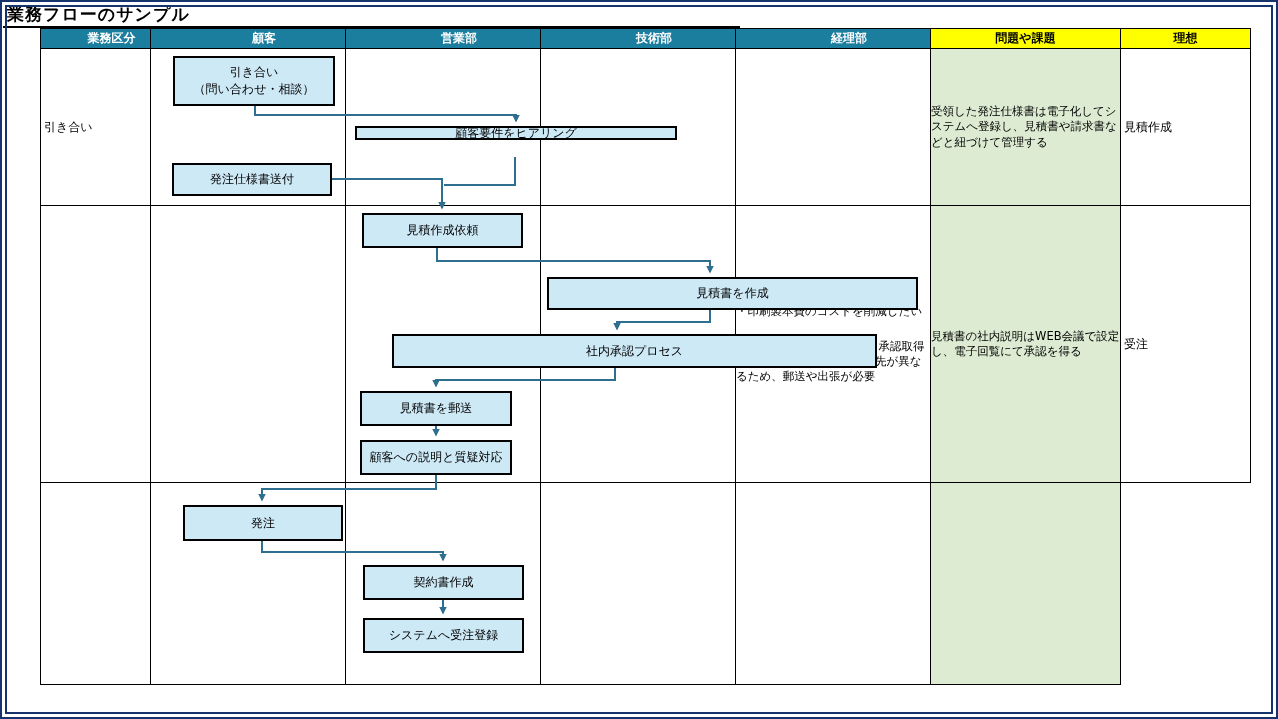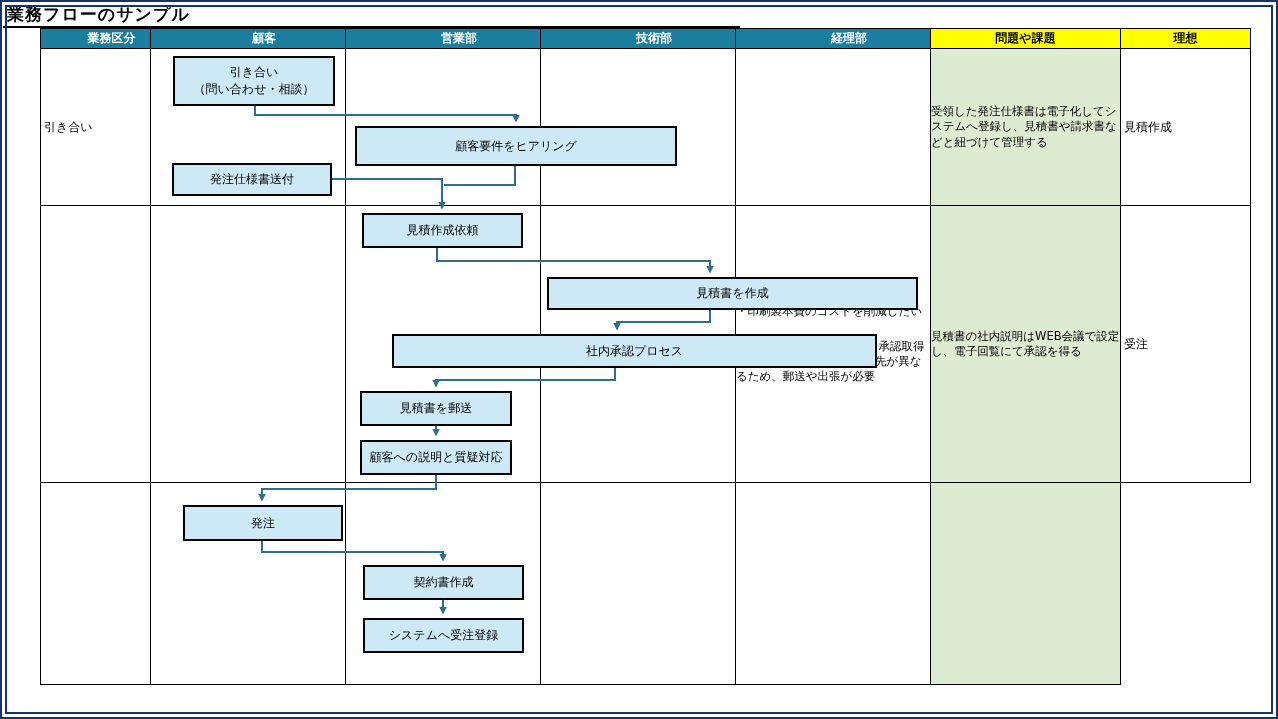--- a/index.html
+++ b/index.html
@@ -90,21 +90,21 @@
       <path d="M615,368 V380 H436 V386" marker-end="url(#arrow)"></path>
       <path d="M436,426 V435" marker-end="url(#arrow)"></path>
       <path d="M436,475 V489 H262 V500" marker-end="url(#arrow)"></path>
       <path d="M262,541 V552 H443 V560" marker-end="url(#arrow)"></path>
       <path d="M443,600 V613" marker-end="url(#arrow)"></path>
     </g>
   </svg>
 
   <div class="flow-box" style="left:173px;top:56px;width:162px;height:50px;">引き合い
 （問い合わせ・相談）</div>
-  <div class="flow-box" style="left:355px;top:126px;width:322px;height:40px;">顧客要件をヒアリング</div>
+  <div class="flow-box" style="left:355px;top:126px;width:322px;height:14px;">顧客要件をヒアリング</div>
   <div class="flow-box" style="left:172px;top:163px;width:160px;height:33px;">発注仕様書送付</div>
   <div class="flow-box" style="left:362px;top:213px;width:161px;height:35px;">見積作成依頼</div>
   <div class="flow-box" style="left:547px;top:277px;width:371px;height:33px;">見積書を作成</div>
   <div class="flow-box" style="left:392px;top:334px;width:485px;height:34px;">社内承認プロセス</div>
   <div class="flow-box" style="left:360px;top:391px;width:152px;height:35px;">見積書を郵送</div>
   <div class="flow-box" style="left:360px;top:440px;width:152px;height:35px;">顧客への説明と質疑対応</div>
   <div class="flow-box" style="left:183px;top:505px;width:160px;height:36px;">発注</div>
   <div class="flow-box" style="left:363px;top:565px;width:161px;height:35px;">契約書作成</div>
   <div class="flow-box" style="left:363px;top:618px;width:161px;height:35px;">システムへ受注登録</div>
 </div>

